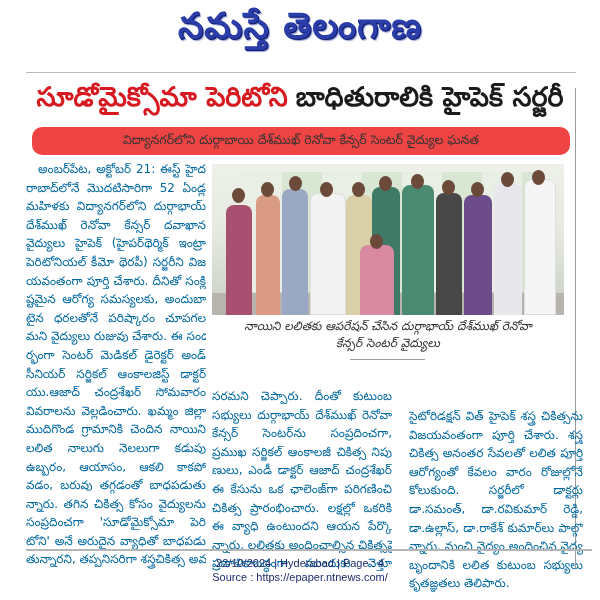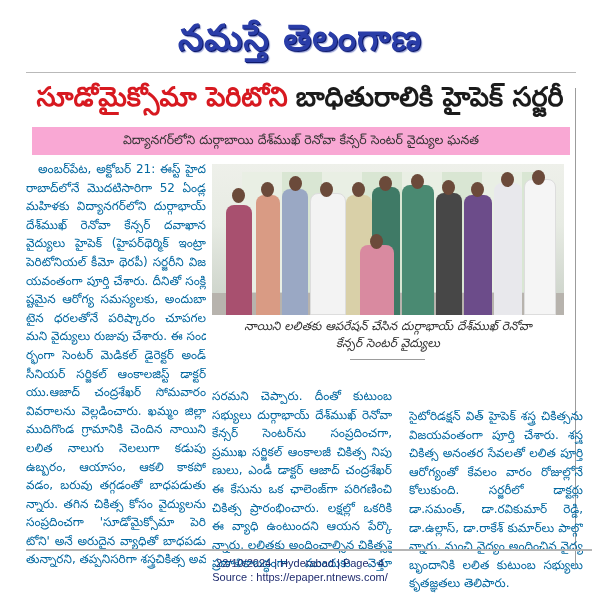--- a/index.html
+++ b/index.html
@@ -1,32 +1,32 @@
 <!DOCTYPE html>
 <html><head>
 <meta charset="utf-8">
 <style>
   html, body { margin: 0; padding: 0; background: #ffffff; }
   body { width: 600px; height: 600px; position: relative; overflow: hidden;
          font-family: "DejaVu Sans", sans-serif; color: #2a2a2a; }
   .masthead { position: absolute; left: 0; top: 0; width: 600px; height: 58px;
-              display: flex; align-items: center; justify-content: center; margin-top: 12px; }
+              display: flex; align-items: center; justify-content: center; }
   .masthead-text { font-family: "DejaVu Serif", serif; font-size: 36px; font-weight: bold;
                    color: #2a3da8; letter-spacing: 1px;
                    text-shadow: 1px 1px 0 #0e1a6a, 2px 2px 1px #9aa3d6; }
   .top-rule { position: absolute; left: 26px; top: 72px; width: 550px; height: 1px; background: #b9b9b9; }
   .right-rule { position: absolute; left: 575px; top: 88px; width: 1px; height: 480px; background: #9c9c9c; }
   .headline { position: absolute; left: 26px; top: 78px; width: 548px; height: 44px;
               display: flex; align-items: center; justify-content: center;
               font-size: 27px; font-weight: bold; white-space: nowrap; }
   .headline .red { color: #d71920; }
   .headline .black { color: #1b1b1b; margin-left: 8px; text-align: center; }
   .subhead { position: absolute; left: 32px; top: 127px; width: 538px; height: 28px;
-             background: #f9a8d4; display: flex; align-items: center; justify-content: center;
-             font-size: 12.5px; color: #333; white-space: nowrap; }
+             background: #ef4444; display: flex; align-items: center; justify-content: center;
+             font-size: 12.5px; color: #333; white-space: nowrap; border-radius: 10px; }
   .col { position: absolute; font-size: 12px; line-height: 18.6px; color: #0369a1;
          text-align: justify; text-align-last: justify; }
   .col p { margin: 0; white-space: nowrap; overflow: hidden; }
   .col1 { left: 26px; top: 160px; width: 180px; }
   .col1 p:first-child { padding-left: 12px; }
   .col2 { left: 212px; top: 367px; width: 180px; margin-top: 20px; }
   .col3 { left: 409px; top: 367px; width: 174px; margin-top: 40px; }
   .photo { position: absolute; left: 212px; top: 164px; width: 352px; height: 151px;
            background: linear-gradient(180deg, #eef0ea 0%, #e7ebe3 40%, #c8cfc6 100%);
            overflow: hidden; }

